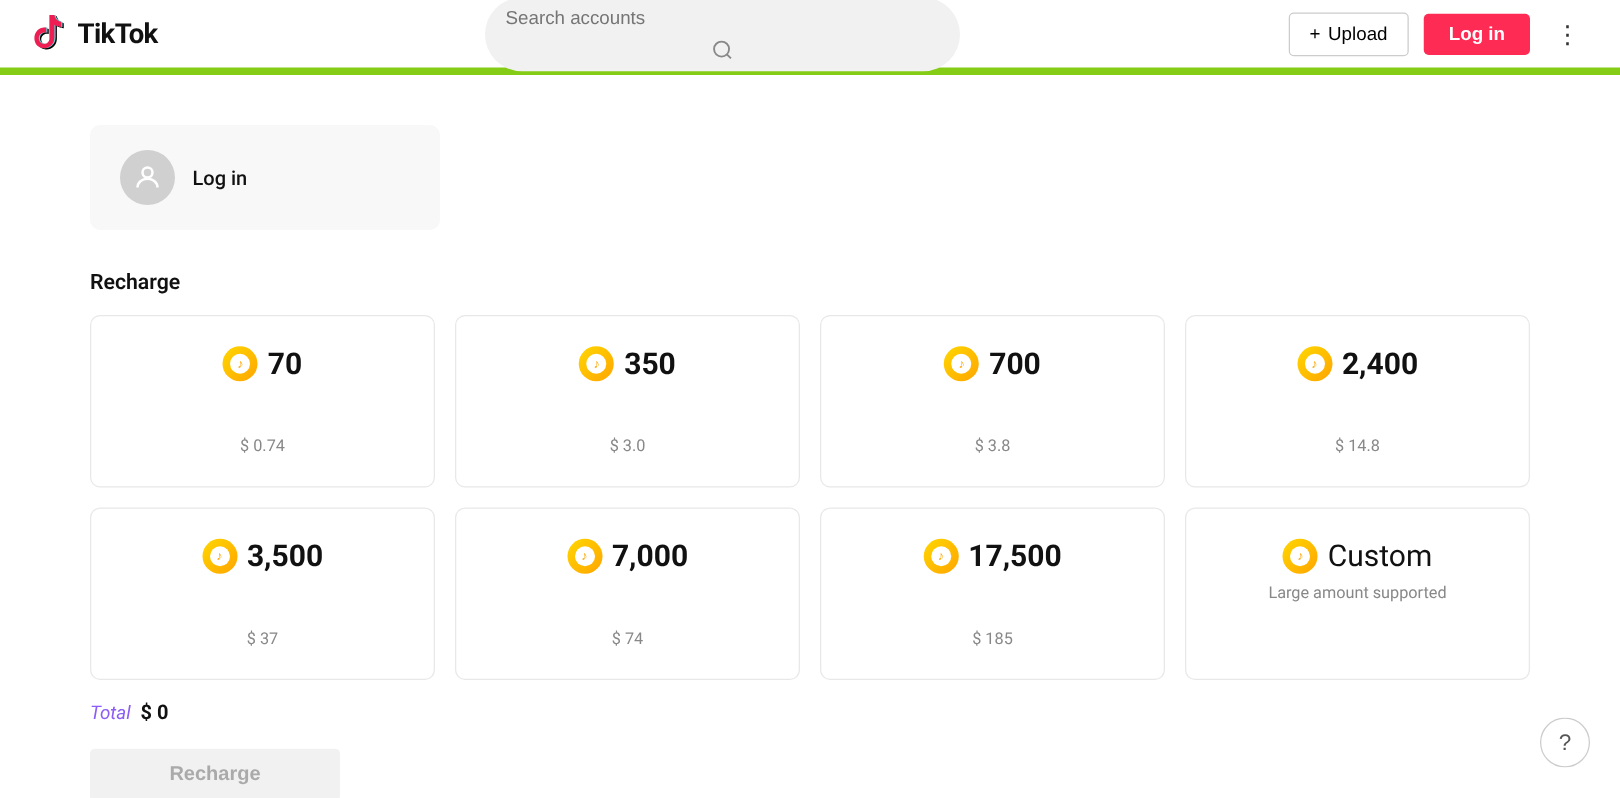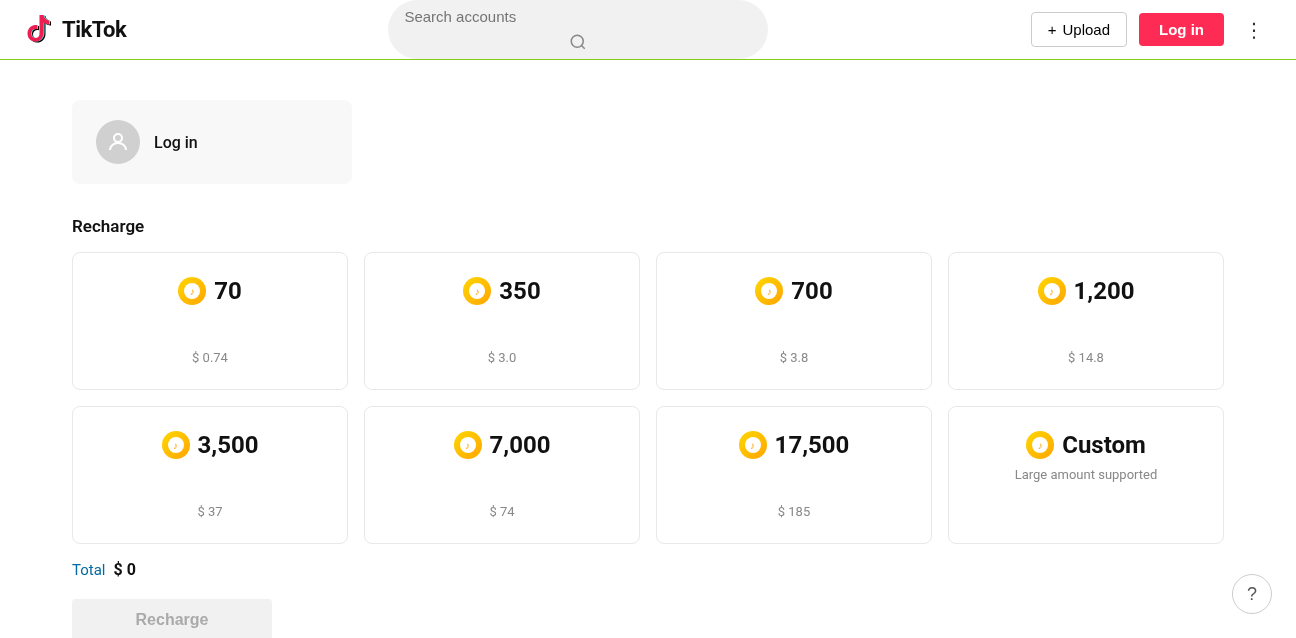--- a/index.html
+++ b/index.html
@@ -5,21 +5,21 @@
     * { box-sizing: border-box; margin: 0; padding: 0; }
     body { font-family: -apple-system, BlinkMacSystemFont, 'Segoe UI', Roboto, sans-serif; background: #fff; color: #111; }
 
     
     .header {
       display: flex;
       align-items: center;
       justify-content: space-between;
       padding: 0 24px;
       height: 60px;
-      border-bottom: 1px solid #84cc16;
+      border-bottom: 6px solid #84cc16;
       position: sticky;
       top: 0;
       background: #fff;
       z-index: 100;
     }
     .header-left {
       display: flex;
       align-items: center;
       gap: 6px;
       cursor: pointer;
@@ -184,36 +184,36 @@
       font-size: 24px;
       font-weight: 700;
     }
     .coin-price {
       font-size: 13px;
       color: #888;
       margin-top: 37px;
     }
     .coin-custom-label {
       font-size: 24px;
-      font-weight: 700;
+      font-weight: 400;
     }
     .coin-custom-sub {
       font-size: 13px;
       color: #888;
     }
 
     
     .total-row {
       display: flex;
       align-items: center;
       gap: 8px;
       margin-bottom: 20px;
       font-size: 15px;
     }
-    .total-label { color: #0369a1; }
+    .total-label { color: #8b5cf6; font-style: italic; }
     .total-value { font-weight: 700; font-size: 16px; }
 
     
     .recharge-btn {
       background: #f1f1f2;
       color: #aaa;
       border: none;
       border-radius: 4px;
       padding: 12px 40px;
       font-size: 16px;
@@ -328,21 +328,21 @@
         <span class="coin-amount">700</span>
       </div>
       <span class="coin-price">$ 3.8</span>
     </div>
 
     <div class="coin-card">
       <div class="coin-row">
         <div class="coin-icon">
           <div class="coin-icon-inner">♪</div>
         </div>
-        <span class="coin-amount">1,200</span>
+        <span class="coin-amount">2,400</span>
       </div>
       <span class="coin-price">$ 14.8</span>
     </div>
   </div>
 
   
   <div class="coin-grid">
 
     <div class="coin-card">
       <div class="coin-row">

